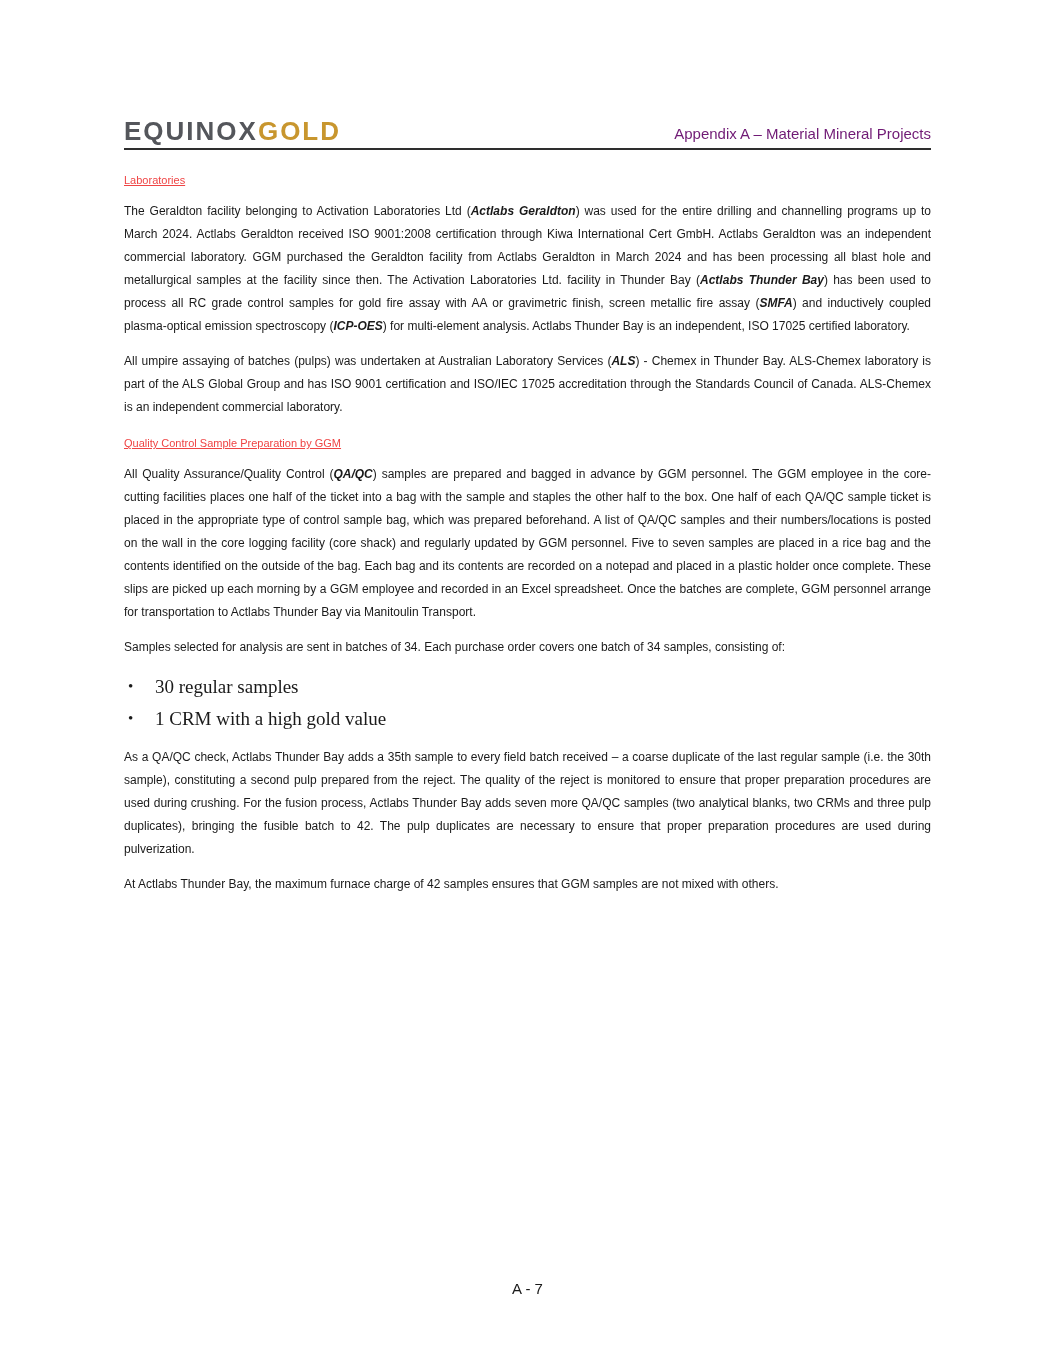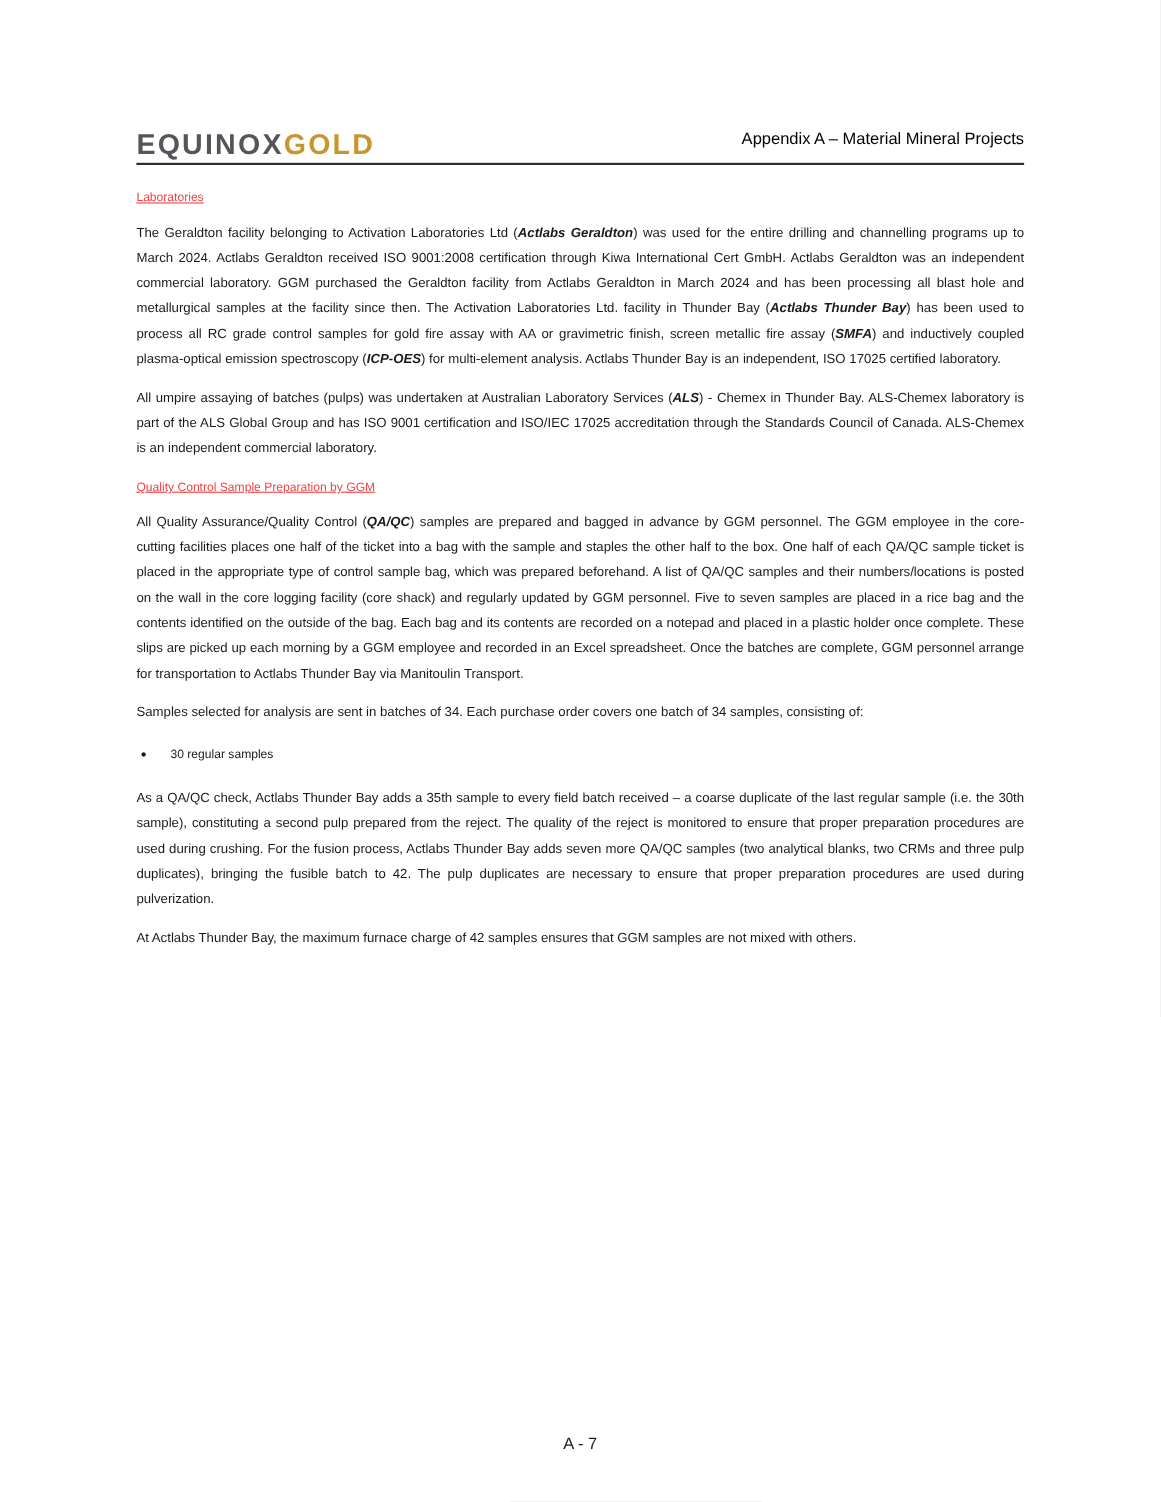--- a/index.html
+++ b/index.html
@@ -13,36 +13,36 @@
     margin: 0 auto;
     background: #ffffff;
     padding: 118px 124px 0 124px;
     color: #1a1a1a;
   }
 
   
   .doc-header {
     display: flex;
     justify-content: space-between;
-    align-items: flex-start;
+    align-items: flex-end;
     border-bottom: 2px solid #2e2e2e;
     padding-bottom: 4px;
   }
   .logo {
     font-size: 26px;
     font-weight: 700;
     letter-spacing: 2px;
     line-height: 1;
     white-space: nowrap;
   }
   .logo-equinox { color: #54565b; }
   .logo-gold { color: #c8962e; }
   .header-right {
     font-size: 15px;
-    color: #000000;
+    color: #701a75;
     padding-bottom: 2px;
   }
 
   
   main { margin-top: 24px; }
 
   h1.section-title {
     font-size: 15px;
     font-weight: 700;
     color: #1a1a1a;
@@ -62,38 +62,39 @@
     margin-bottom: 12px;
   }
   .bi { font-weight: 700; font-style: italic; }
 
   ul.bullet-list {
     list-style: none;
     margin: 16px 0 16px 0;
   }
   ul.bullet-list li {
     position: relative;
-    font-size: 11px;
+    font-size: 19px;
     line-height: 23px;
     padding-left: 31px;
     margin-bottom: 9px;
+    font-family: Liberation Serif, serif;
   }
   ul.bullet-list li::before {
     content: "\2022";
     position: absolute;
     left: 4px;
     top: 0;
     font-size: 15px;
   }
 
   
   .doc-footer {
     position: absolute;
     left: 0;
-    bottom: 44px;
+    bottom: 68px;
     width: 100%;
     text-align: center;
     font-size: 15px;
     color: #1a1a1a;
   }
 </style>
 </head>
 <body>
 
 <div class="page">
@@ -114,20 +115,21 @@
     <p class="body-para"><span>All umpire assaying of batches (pulps) was undertaken at Australian Laboratory Services (</span><span class="bi">ALS</span><span>) - Chemex in Thunder Bay. ALS-Chemex laboratory is part of the ALS Global Group and has ISO 9001 certification and ISO/IEC 17025 accreditation through the Standards Council of Canada. ALS-Chemex is an independent commercial laboratory.</span></p>
 
     <h2 class="subsection-title">Quality Control Sample Preparation by GGM</h2>
 
     <p class="body-para"><span>All Quality Assurance/Quality Control (</span><span class="bi">QA/QC</span><span>) samples are prepared and bagged in advance by GGM personnel. The GGM employee in the core-cutting facilities places one half of the ticket into a bag with the sample and staples the other half to the box. One half of each QA/QC sample ticket is placed in the appropriate type of control sample bag, which was prepared beforehand. A list of QA/QC samples and their numbers/locations is posted on the wall in the core logging facility (core shack) and regularly updated by GGM personnel. Five to seven samples are placed in a rice bag and the contents identified on the outside of the bag. Each bag and its contents are recorded on a notepad and placed in a plastic holder once complete. These slips are picked up each morning by a GGM employee and recorded in an Excel spreadsheet. Once the batches are complete, GGM personnel arrange for transportation to Actlabs Thunder Bay via Manitoulin Transport.</span></p>
 
     <p class="body-para">Samples selected for analysis are sent in batches of 34. Each purchase order covers one batch of 34 samples, consisting of:</p>
 
     <ul class="bullet-list">
       <li>30 regular samples</li>
+      <li>1 CRM with a high gold value</li>
     </ul>
 
     <p class="body-para">As a QA/QC check, Actlabs Thunder Bay adds a 35th sample to every field batch received – a coarse duplicate of the last regular sample (i.e. the 30th sample), constituting a second pulp prepared from the reject. The quality of the reject is monitored to ensure that proper preparation procedures are used during crushing. For the fusion process, Actlabs Thunder Bay adds seven more QA/QC samples (two analytical blanks, two CRMs and three pulp duplicates), bringing the fusible batch to 42. The pulp duplicates are necessary to ensure that proper preparation procedures are used during pulverization.</p>
 
     <p class="body-para">At Actlabs Thunder Bay, the maximum furnace charge of 42 samples ensures that GGM samples are not mixed with others.</p>
   </main>
 
   <footer class="doc-footer">
     <span>A - 7</span>
   </footer>

